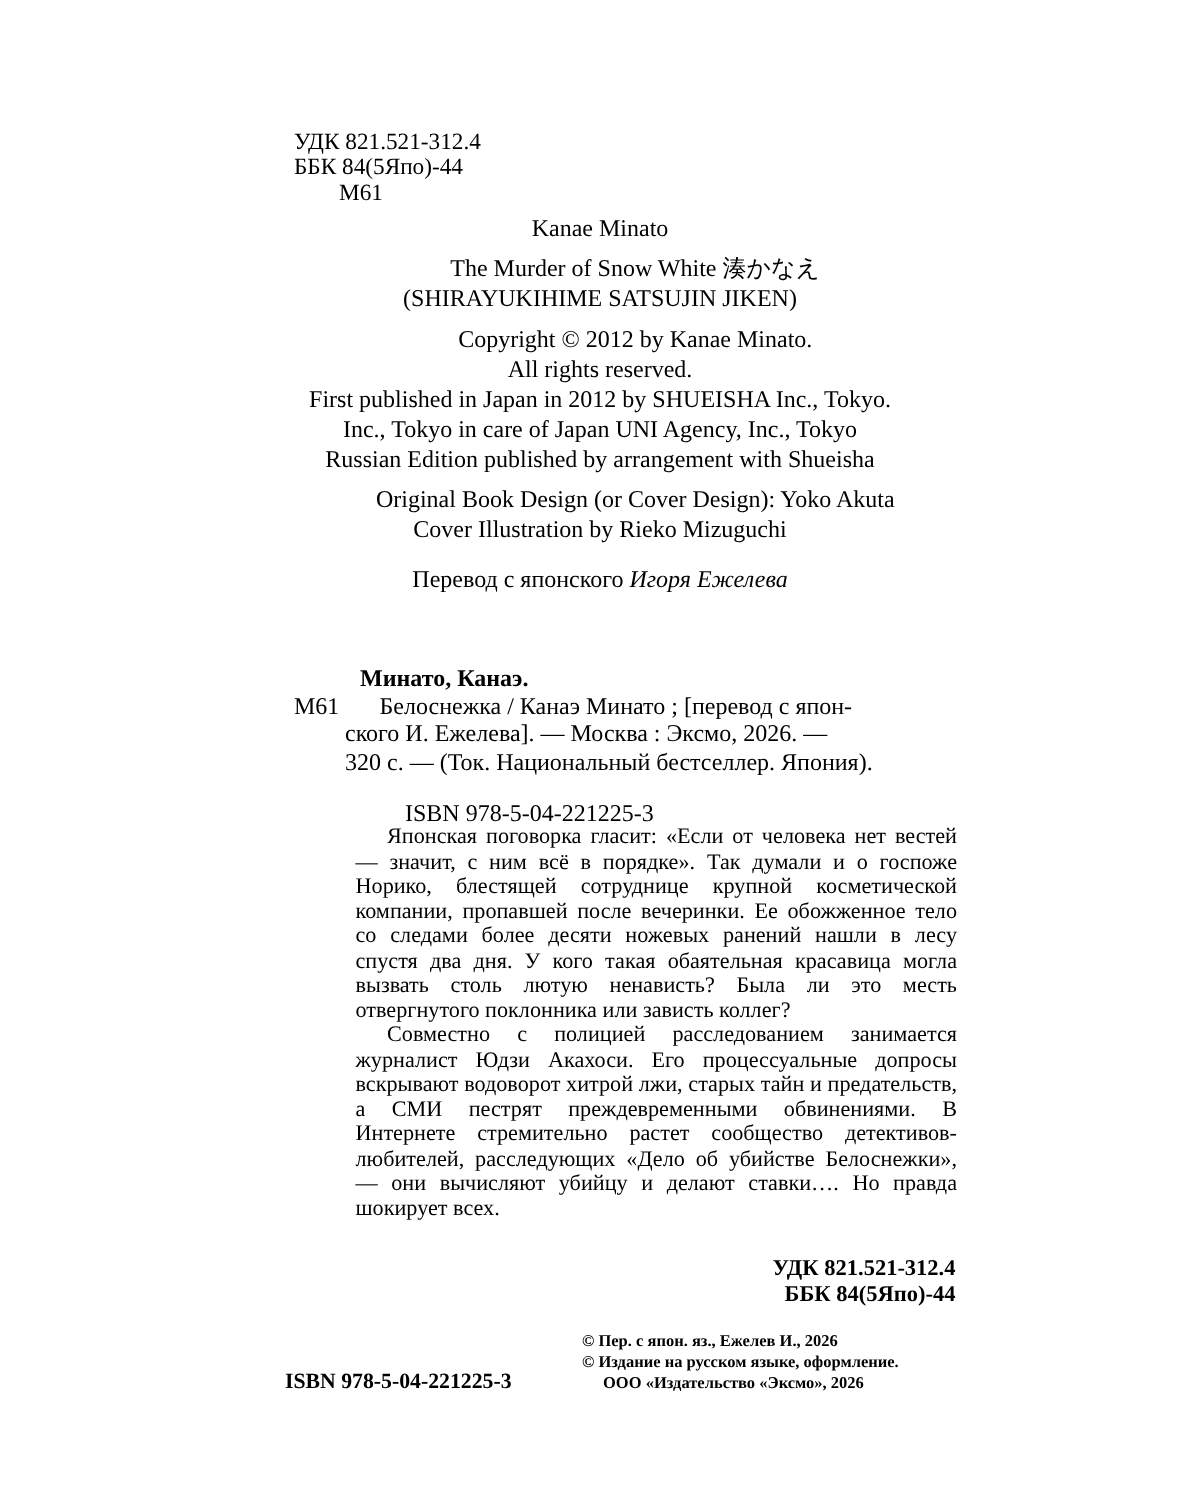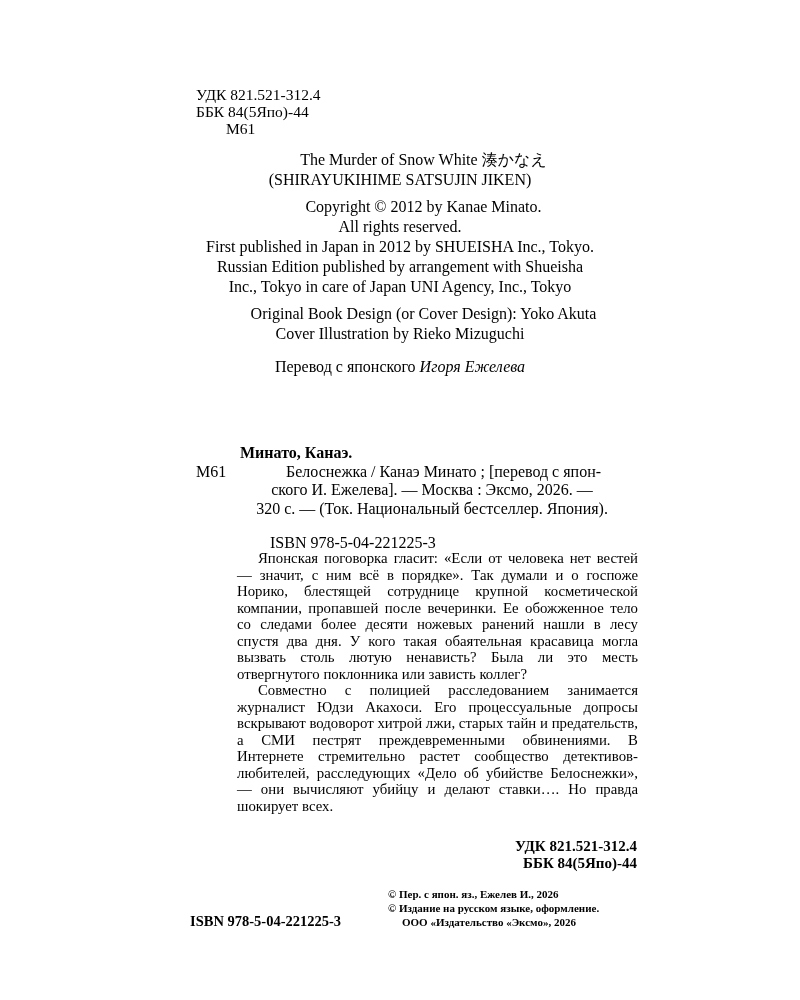--- a/index.html
+++ b/index.html
@@ -44,21 +44,21 @@
   .catalog-entry {
     position: absolute;
     top: 444px;
     left: 196px;
     width: 452px;
     font-size: 16px;
     line-height: 18.5px;
   }
   .entry-author { margin-left: 44px; font-weight: bold; }
   .entry-sign { position: absolute; left: 0; top: 19px; }
-  .entry-text { margin-left: 20px; text-align: center; }
+  .entry-text { margin-left: 34px; }
   .entry-first { text-indent: 23px; }
 
   .isbn-top {
     position: absolute;
     top: 534px;
     left: 270px;
     font-size: 16px;
   }
 
   
@@ -108,27 +108,28 @@
 
 <div class="page">
 
   <div class="catalog-header">
     <div>УДК 821.521-312.4</div>
     <div>ББК 84(5Япо)-44</div>
     <div class="sign">М61</div>
   </div>
 
   <div class="imprint">
+    <div>Kanae Minato</div>
     <div class="mt7">The Murder of Snow White 湊かなえ</div>
     <div>(SHIRAYUKIHIME SATSUJIN JIKEN)</div>
     <div class="mt7">Copyright © 2012 by Kanae Minato.</div>
     <div>All rights reserved.</div>
     <div>First published in Japan in 2012 by SHUEISHA Inc., Tokyo.</div>
+    <div>Inc., Tokyo in care of Japan UNI Agency, Inc., Tokyo</div>
     <div>Russian Edition published by arrangement with Shueisha</div>
-    <div>Inc., Tokyo in care of Japan UNI Agency, Inc., Tokyo</div>
     <div class="mt7">Original Book Design (or Cover Design): Yoko Akuta</div>
     <div>Cover Illustration by Rieko Mizuguchi</div>
     <div class="mt13"><span>Перевод с японского</span> <span class="italic">Игоря Ежелева</span></div>
   </div>
 
   <div class="catalog-entry">
     <div class="entry-author">Минато, Канаэ.</div>
     <div class="entry-sign">М61</div>
     <div class="entry-text">
       <div class="entry-first">Белоснежка / Канаэ Минато ; [перевод с япон-</div>

